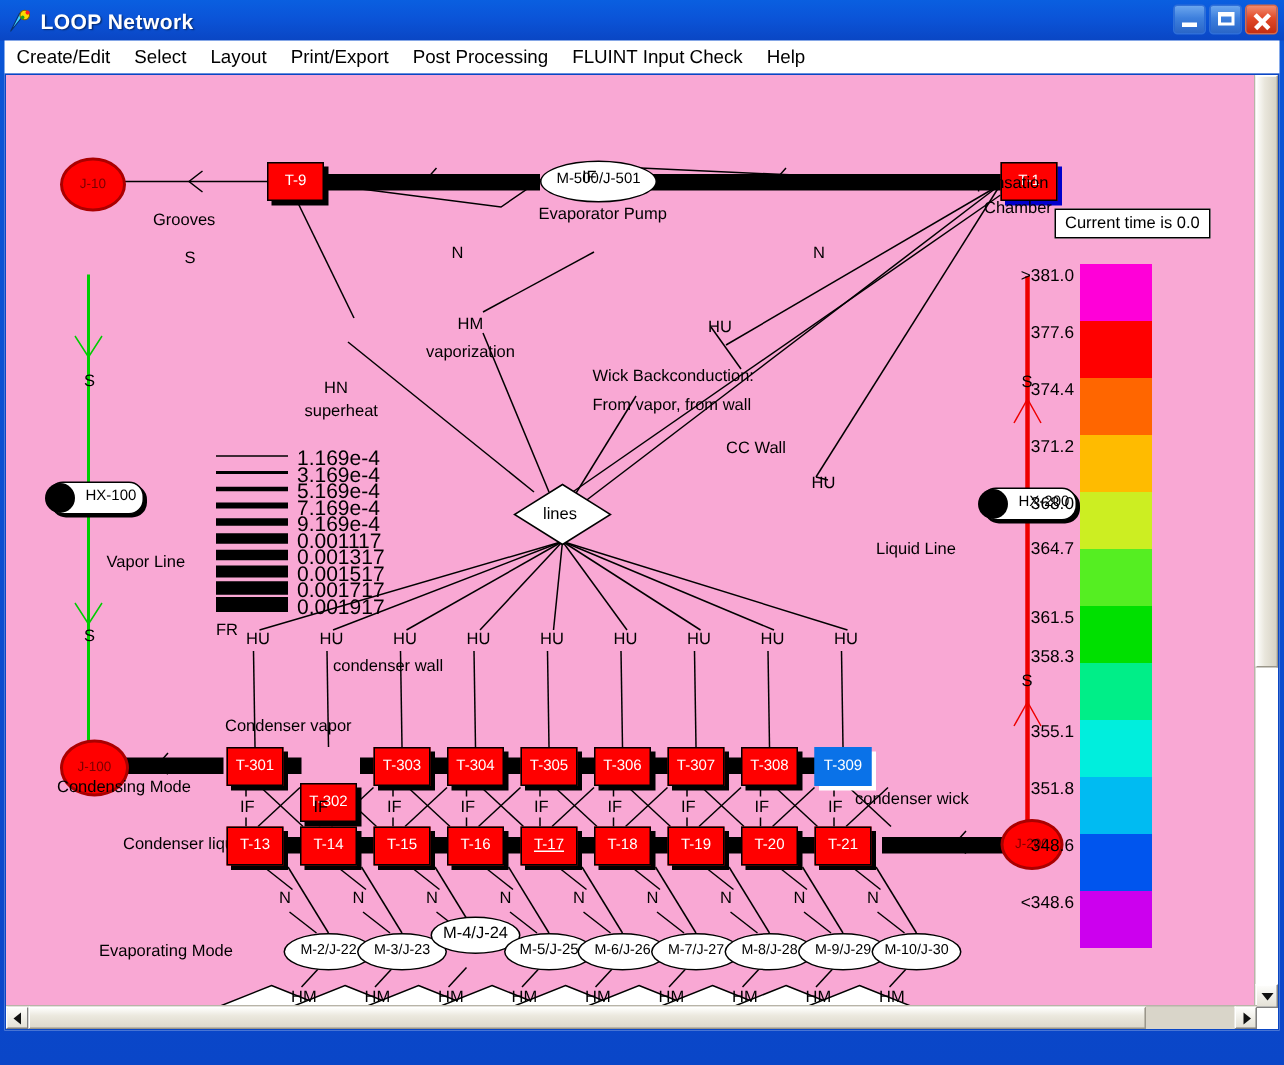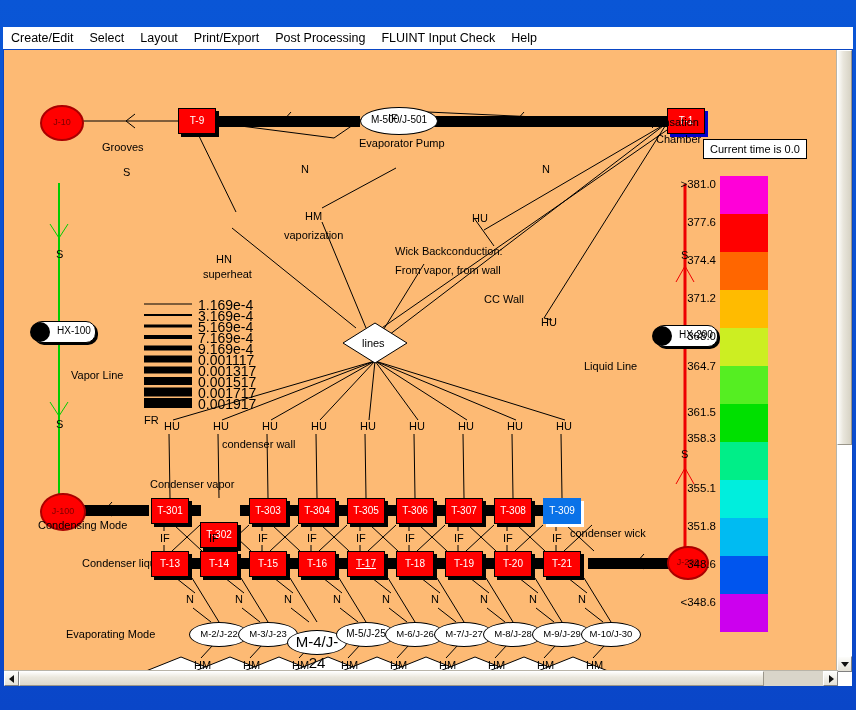--- a/index.html
+++ b/index.html
@@ -52,21 +52,21 @@
 
   
   #client{
     position:absolute;left:3px;top:49px;width:850px;height:638px;
     background:#ffffff;box-sizing:border-box;
     border:1px solid #0a46c4;
     overflow:hidden;
   }
   #canvas{
     position:absolute;left:0;top:0;width:833px;height:620px;
-    background:#fdba74;
+    background:#f9a8d4;
   }
   
   #vscroll{
     position:absolute;right:0;top:0;width:16px;height:622px;
     background:#ffffff;border-left:1px solid #b8b4a8;box-sizing:border-box;
   }
   #vthumb{
     position:absolute;left:0;top:0;width:15px;height:395px;
     background:linear-gradient(to right,#fdfdfb,#e9e6dc 40%,#d6d2c4);
     border:1px solid #ffffff;border-right-color:#9a968a;border-bottom-color:#9a968a;
@@ -156,20 +156,43 @@
   #cs-tl{
     position:absolute;left:2px;top:2px;background:#ffffff;color:#000;
     font-size:11px;padding:1px 3px;
   }
 </style>
 </head>
 <body>
 
 <div id="window">
 
+  <div id="titlebar">
+    <span id="title-icon">
+      <svg width="16" height="16" viewBox="0 0 16 16">
+        <polygon points="1,15 7,3 9,5" fill="#3fd0ff" stroke="#0a3070" stroke-width="0.7"></polygon>
+        <circle cx="10.5" cy="4" r="3.2" fill="#ffd800" stroke="#806000" stroke-width="0.7"></circle>
+        <circle cx="12.4" cy="2.4" r="1.4" fill="#ff2020"></circle>
+        <circle cx="9.1" cy="5.6" r="1.2" fill="#20a020"></circle>
+      </svg>
+    </span>
+    <span id="title-text">LOOP Network</span>
+    <span id="title-buttons">
+      <span class="tbtn tb-min">
+          <i></i>
+        </span>
+      <span class="tbtn tb-max">
+          <i></i>
+        </span>
+      <span class="tbtn close tb-cl">
+          <i class="a"></i>
+          <i class="b"></i>
+        </span>
+    </span>
+  </div>
 
   <div id="menubar">
     <span class="menu-item">Create/Edit</span>
     <span class="menu-item">Select</span>
     <span class="menu-item">Layout</span>
     <span class="menu-item">Print/Export</span>
     <span class="menu-item">Post Processing</span>
     <span class="menu-item">FLUINT Input Check</span>
     <span class="menu-item">Help</span>
   </div>
@@ -502,21 +525,21 @@
           <div class="lbl" style="left: 329px; top: 544px;">N</div>
           <div class="lbl" style="left: 378px; top: 544px;">N</div>
           <div class="lbl" style="left: 427px; top: 544px;">N</div>
           <div class="lbl" style="left: 476px; top: 544px;">N</div>
           <div class="lbl" style="left: 525px; top: 544px;">N</div>
           <div class="lbl" style="left: 574px; top: 544px;">N</div>
         </div>
       <div id="row-mj">
           <div class="node-oval" style="left: 185px; top: 572px; width: 58px; height: 23px; line-height: 21px; font-size: 9.5px;">M-2/J-22</div>
           <div class="node-oval" style="left: 234px; top: 572px; width: 58px; height: 23px; line-height: 21px; font-size: 9.5px;">M-3/J-23</div>
-          <div class="node-oval" style="left: 283px; top: 580px; width: 58px; height: 23px; line-height: 21px; font-size: 15px;">M-4/J-24</div>
+          <div class="node-oval" style="left: 283px; top: 561px; width: 58px; height: 23px; line-height: 21px; font-size: 11px;">M-4/J-24</div>
           <div class="node-oval" style="left: 332px; top: 572px; width: 58px; height: 23px; line-height: 21px; font-size: 10px;">M-5/J-25</div>
           <div class="node-oval" style="left: 381px; top: 572px; width: 58px; height: 23px; line-height: 21px; font-size: 9.5px;">M-6/J-26</div>
           <div class="node-oval" style="left: 430px; top: 572px; width: 58px; height: 23px; line-height: 21px; font-size: 9.5px;">M-7/J-27</div>
           <div class="node-oval" style="left: 479px; top: 572px; width: 58px; height: 23px; line-height: 21px; font-size: 9.5px;">M-8/J-28</div>
           <div class="node-oval" style="left: 528px; top: 572px; width: 58px; height: 23px; line-height: 21px; font-size: 9.5px;">M-9/J-29</div>
           <div class="node-oval" style="left: 577px; top: 572px; width: 58px; height: 23px; line-height: 21px; font-size: 9.5px;">M-10/J-30</div>
         </div>
       <div id="row-hm">
           <div class="lbl" style="left: 190px; top: 610px;">HM</div>
           <div class="lbl" style="left: 239px; top: 610px;">HM</div>

